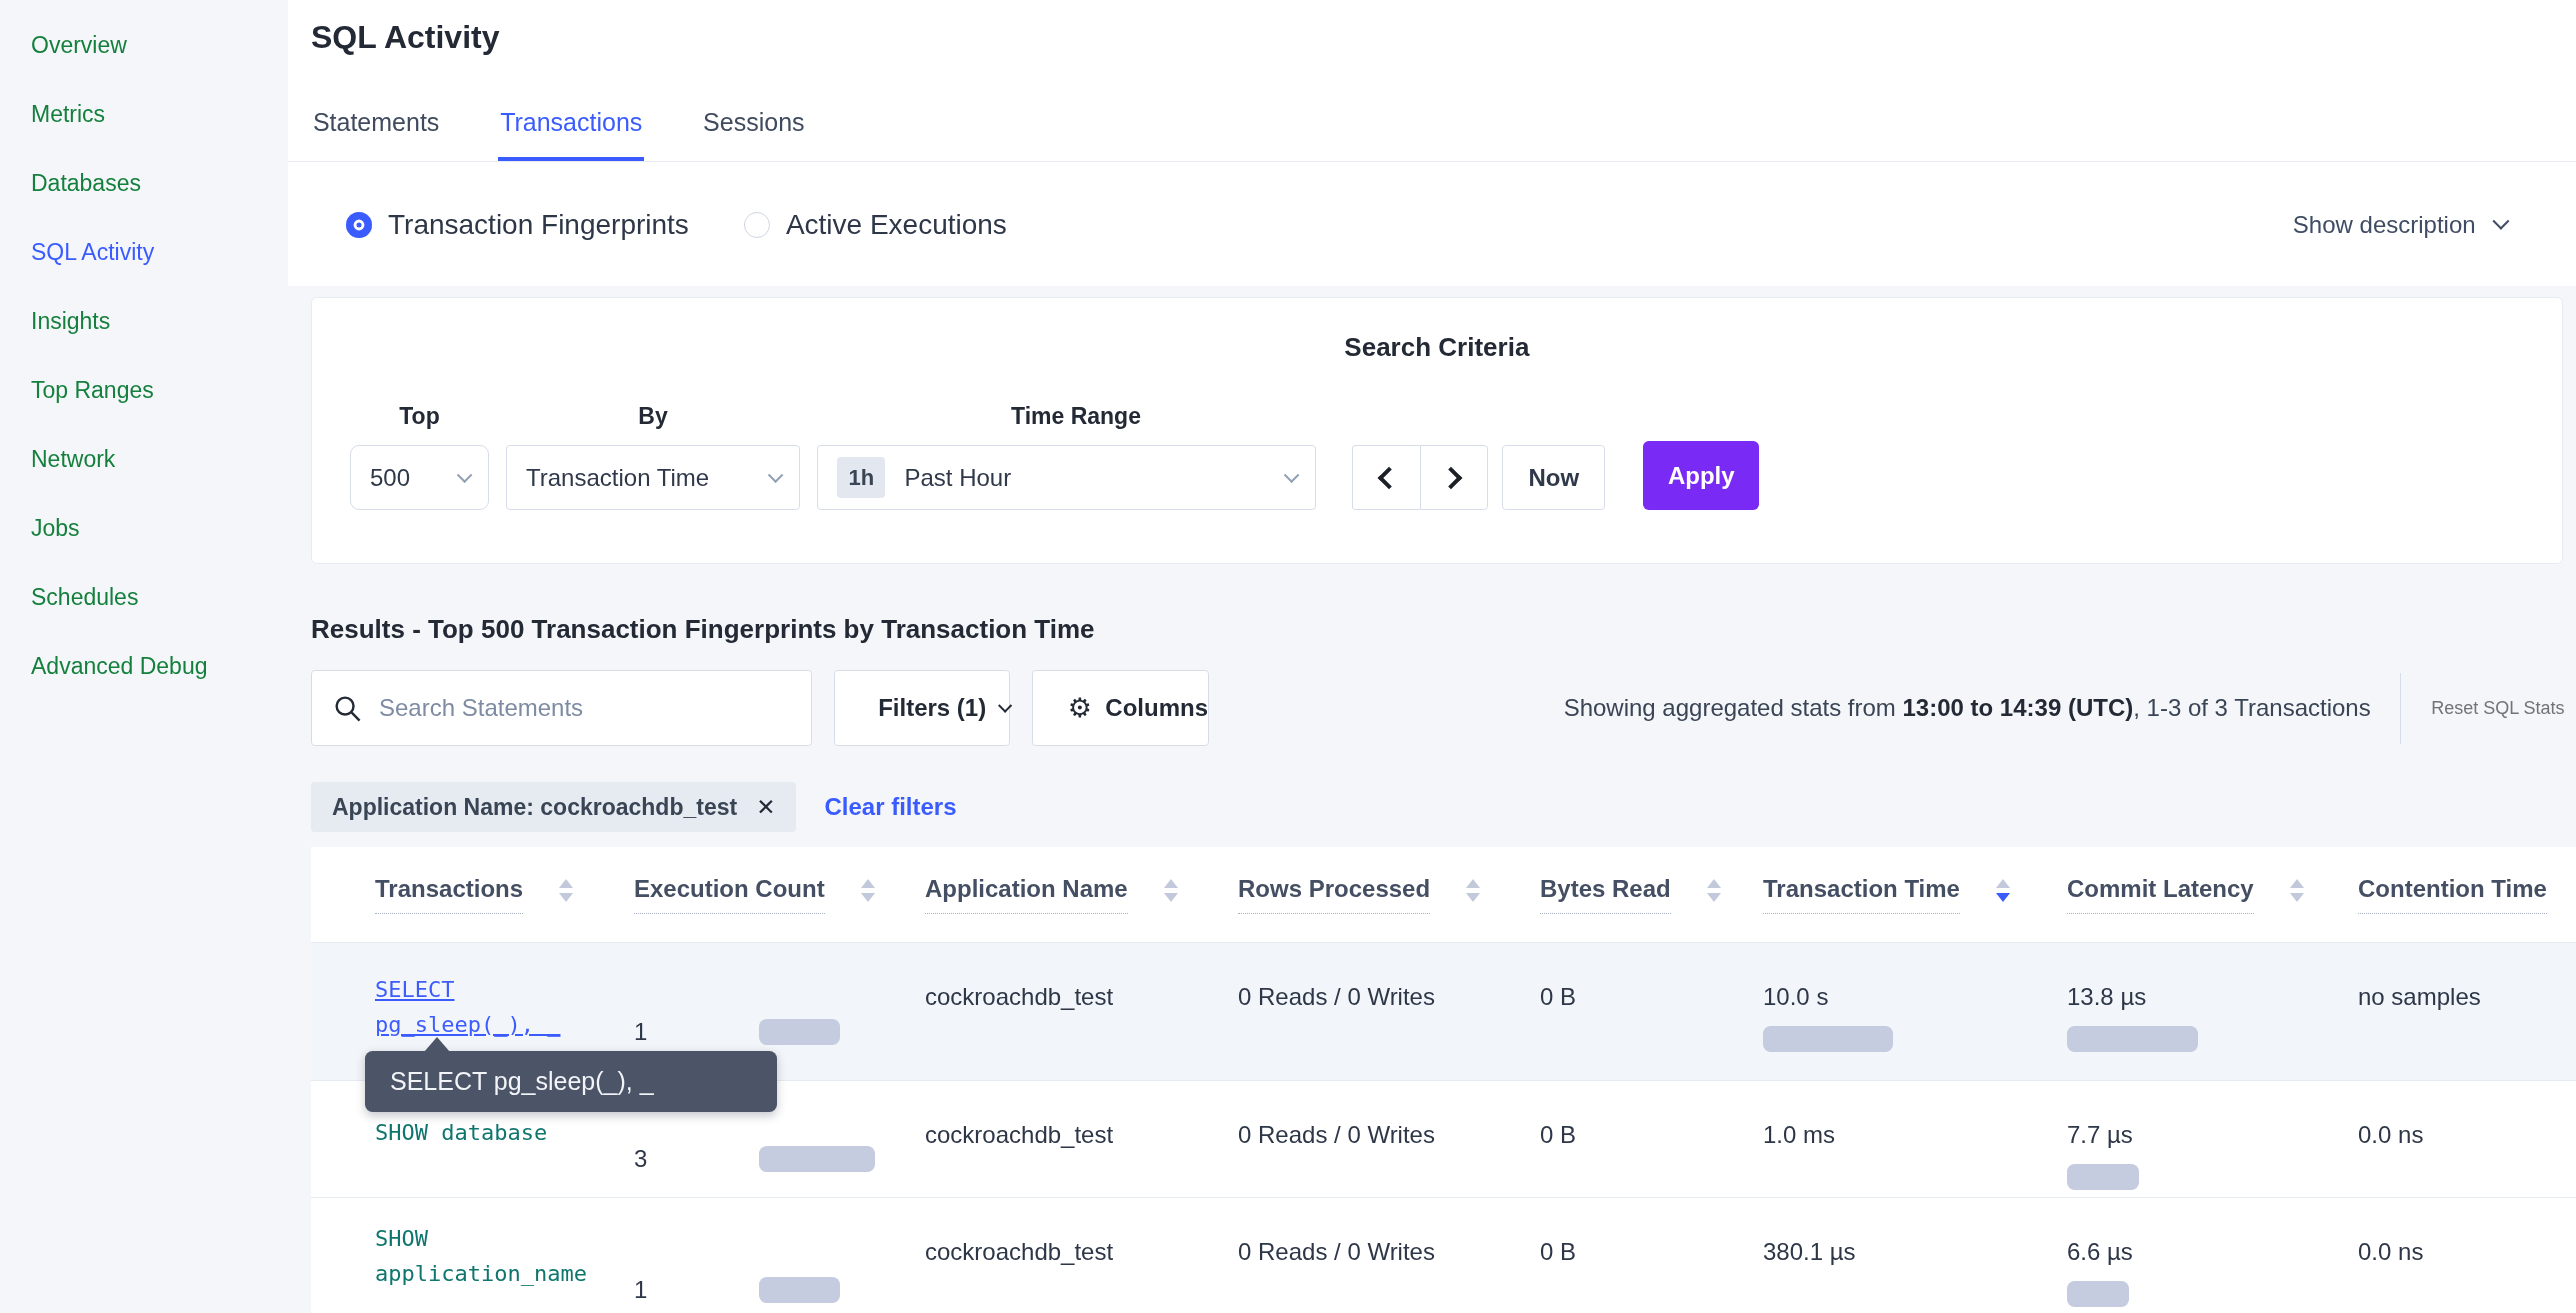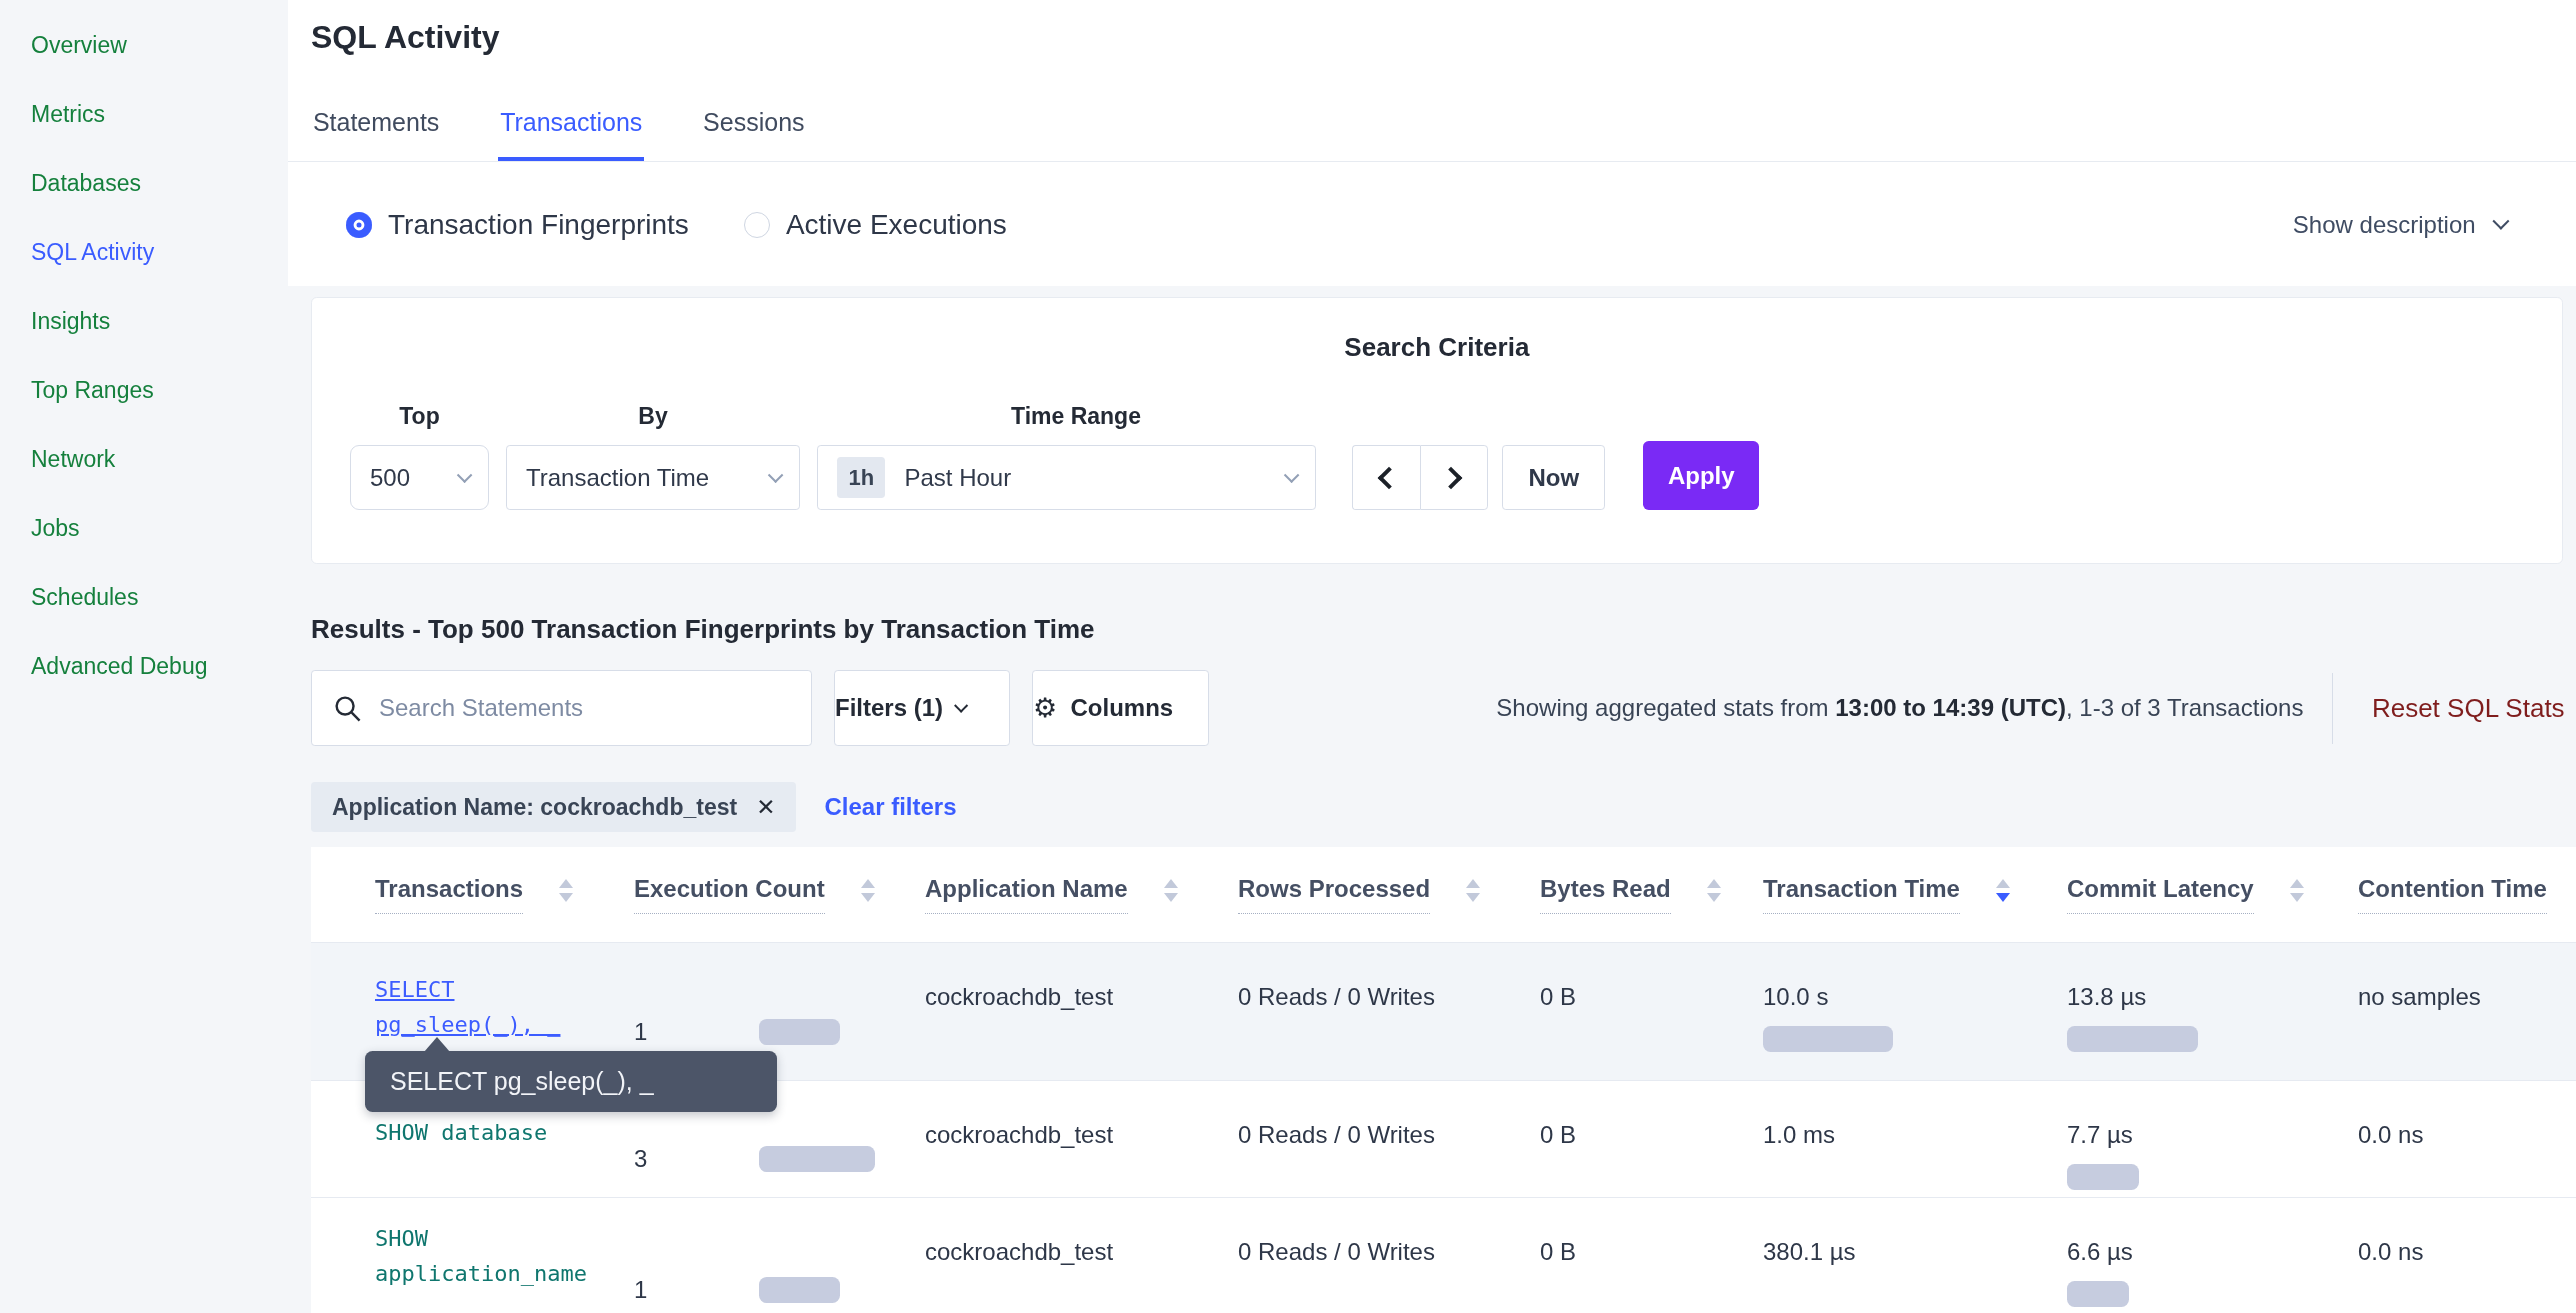--- a/index.html
+++ b/index.html
@@ -65,28 +65,28 @@
   
   .results-heading { position:absolute; left:23px; top:614px; font-size:26px; font-weight:700; color:#242a35; }
   .controls-row { position:absolute; left:23px; right:11.4px; top:670px; height:76px; display:flex; align-items:center; }
   .search-box {
     width:501px; height:76px; background:#fff; border:1px solid #d7dde8; border-radius:3.8px;
     display:flex; align-items:center; padding:0 21px; margin-right:22px;
   }
   .search-box input { border:none; outline:none; font-size:24px; color:#30394a; width:100%; font-family:"Liberation Sans",sans-serif; background:transparent; }
   .search-box input::placeholder { color:#7e8ba3; }
   .mag { width:29px; height:29px; margin-right:17px; flex:none; }
-  .wbtn { height:76px; background:#fff; border:1px solid #d7dde8; border-radius:3.8px; display:flex; align-items:center; justify-content:flex-start; gap:13.3px; font-size:24px; font-weight:700; color:#242a35; cursor:pointer; }
+  .wbtn { height:76px; background:#fff; border:1px solid #d7dde8; border-radius:3.8px; display:flex; align-items:center; justify-content:flex-end; gap:13.3px; font-size:24px; font-weight:700; color:#242a35; cursor:pointer; }
   .btn-filters { width:176px; margin-right:22px; }
   .btn-columns { width:177px; }
   .gear { font-size:27px; font-weight:400; color:#242a35; }
   .stats { margin-left:auto; font-size:24px; color:#394455; white-space:nowrap; }
   .stats b { color:#242a35; }
   .vdiv { width:1px; height:71px; background:#d7dde8; margin:0 30.5px 0 29px; }
-  .reset-link { font-size:26px; color:#7f1d1d; cursor:pointer; white-space:nowrap;margin-left:8px; }
+  .reset-link { font-size:18px; color:#737373; cursor:pointer; white-space:nowrap; }
   
   .chip-row { position:absolute; left:23px; top:782px; display:flex; align-items:center; }
   .chip { background:#e6ebf2; border-radius:3.8px; height:50px; display:flex; align-items:center; padding:0 21px; font-size:23px; font-weight:700; color:#394455; }
   .chip .x { margin-left:19px; font-size:23px; font-weight:400; cursor:pointer; color:#242a35; }
   .clear-filters { margin-left:28px; font-size:24px; font-weight:700; color:#3a5cff; cursor:pointer; }
   
   .table { position:absolute; left:23px; right:-76px; top:847px; background:#fff; }
   .grid { display:grid; grid-template-columns:259px 291px 313px 302px 223px 304px 291px 286px; padding-left:64px; }
   .thead { height:95px; align-items:center; }
   .th { display:flex; align-items:center; font-size:24px; font-weight:700; color:#454f63; cursor:pointer; }

